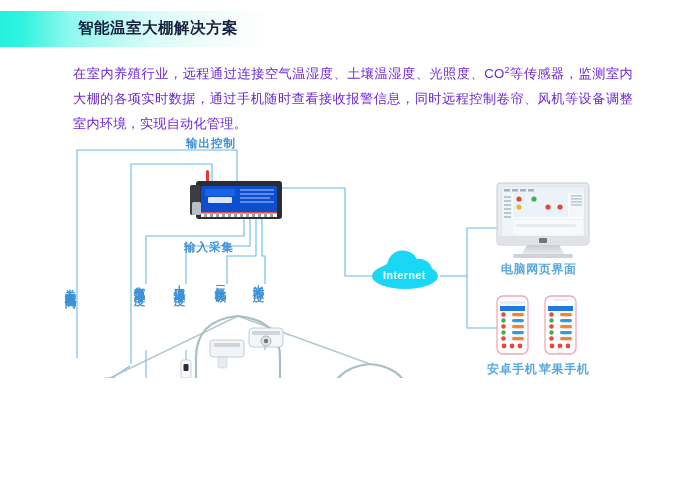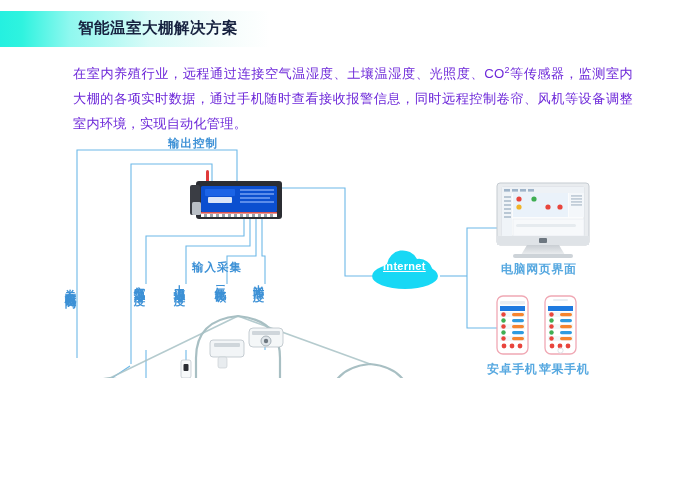--- a/index.html
+++ b/index.html
@@ -373,32 +373,32 @@
         </g>
         <g fill="#e8453c">
           <circle cx="552" cy="218" r="2.4"></circle>
           <circle cx="560" cy="218" r="2.4"></circle>
           <circle cx="568" cy="218" r="2.4"></circle>
         </g>
         <circle cx="560.5" cy="222.5" r="2.6" fill="none" stroke="#dfe4e9" stroke-width="1"></circle>
       </g>
     </svg>
 
-    <div class="lbl" style="left:168px;top:8px;">输出控制</div>
-
-    <div class="lbl" style="left:192px;top:112px;margin-top:20px;">输入采集</div>
+    <div class="lbl" style="left:186px;top:8px;">输出控制</div>
+
+    <div class="lbl" style="left:184px;top:112px;">输入采集</div>
 
     <div class="lbl lbl-v" style="left:133px;top:148px;">空气温湿度</div>
     <div class="lbl lbl-v" style="left:173px;top:148px;">土壤温湿度</div>
     <div class="lbl lbl-v" style="left:214px;top:148px;">二氧化碳</div>
     <div class="lbl lbl-v" style="left:252px;top:148px;">光照度</div>
 
     <div class="lbl lbl-v" style="left:64px;top:152px;">卷帘电磁阀</div>
     <div class="lbl lbl-v" style="left:47px;top:272px;">鼓风机</div>
 
-    <div class="lbl-cloud" style="left:383px;top:132px;text-decoration:underline;">Internet</div>
+    <div class="lbl-cloud" style="left:383px;top:141px;">Internet</div>
 
     <div class="lbl-dev" style="left:501px;top:133px;">电脑网页界面</div>
     <div class="lbl-dev" style="left:487px;top:233px;">安卓手机</div>
     <div class="lbl-dev" style="left:539px;top:233px;font-family:Liberation Mono, monospace;">苹果手机</div>
 
   </div>
 </div>
 
 </body></html>

